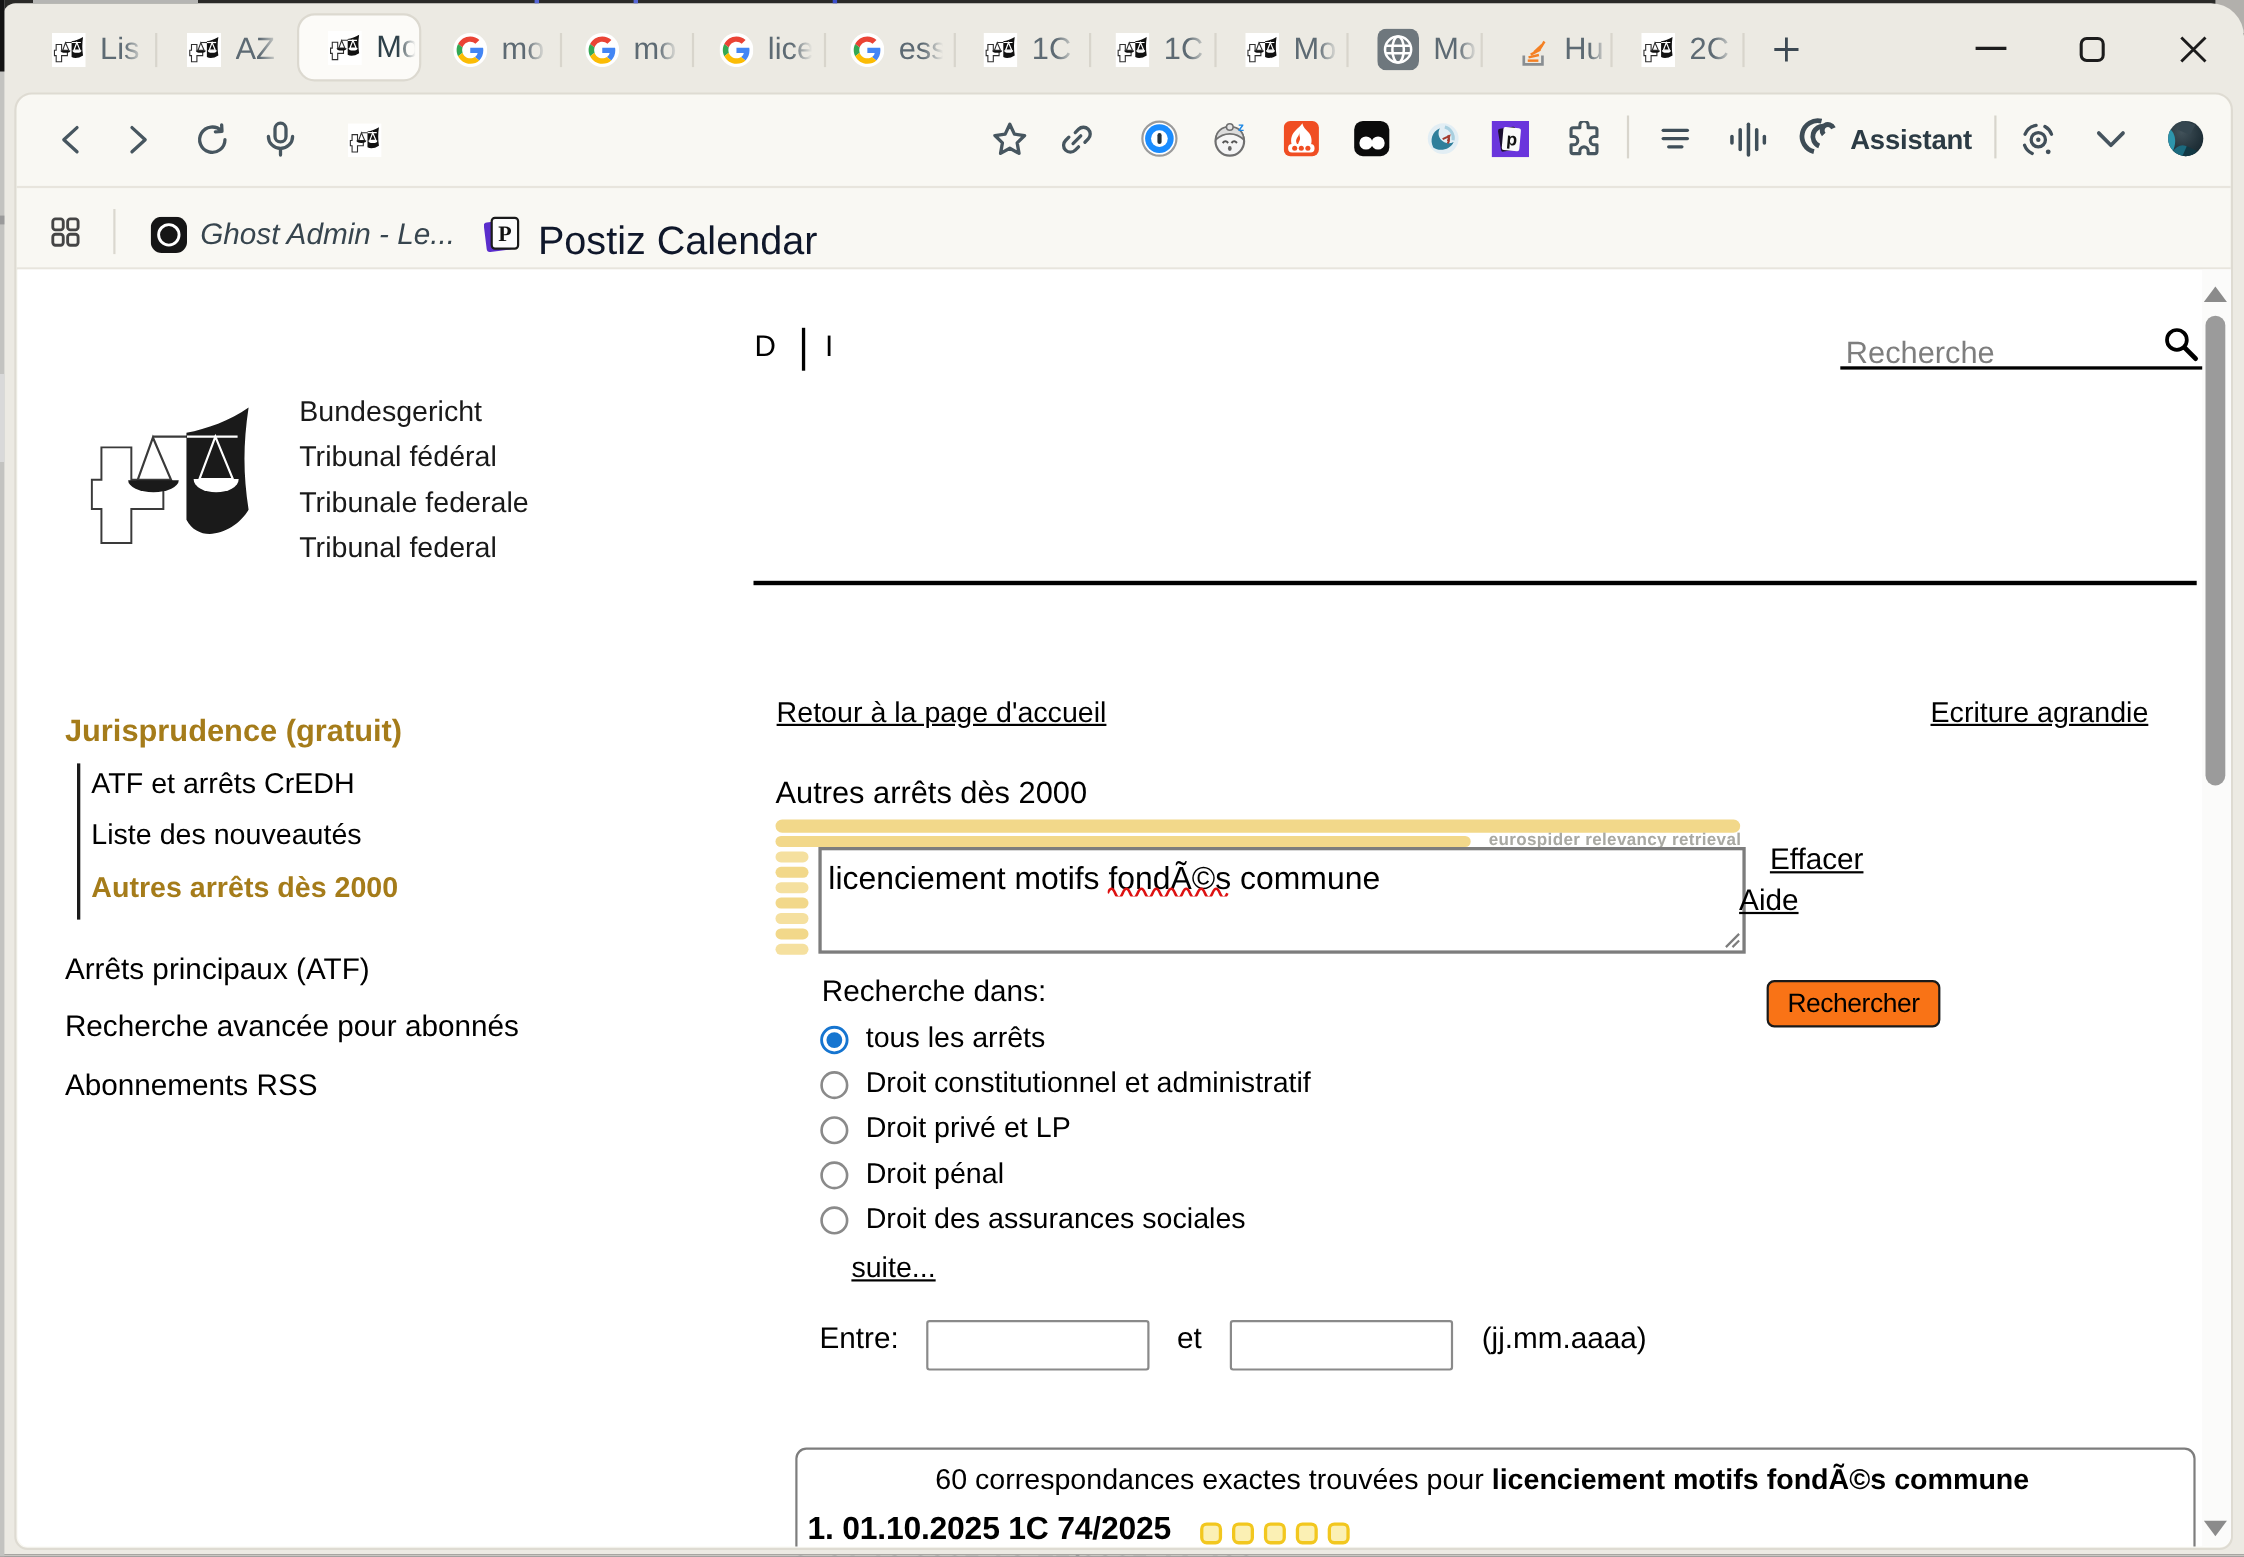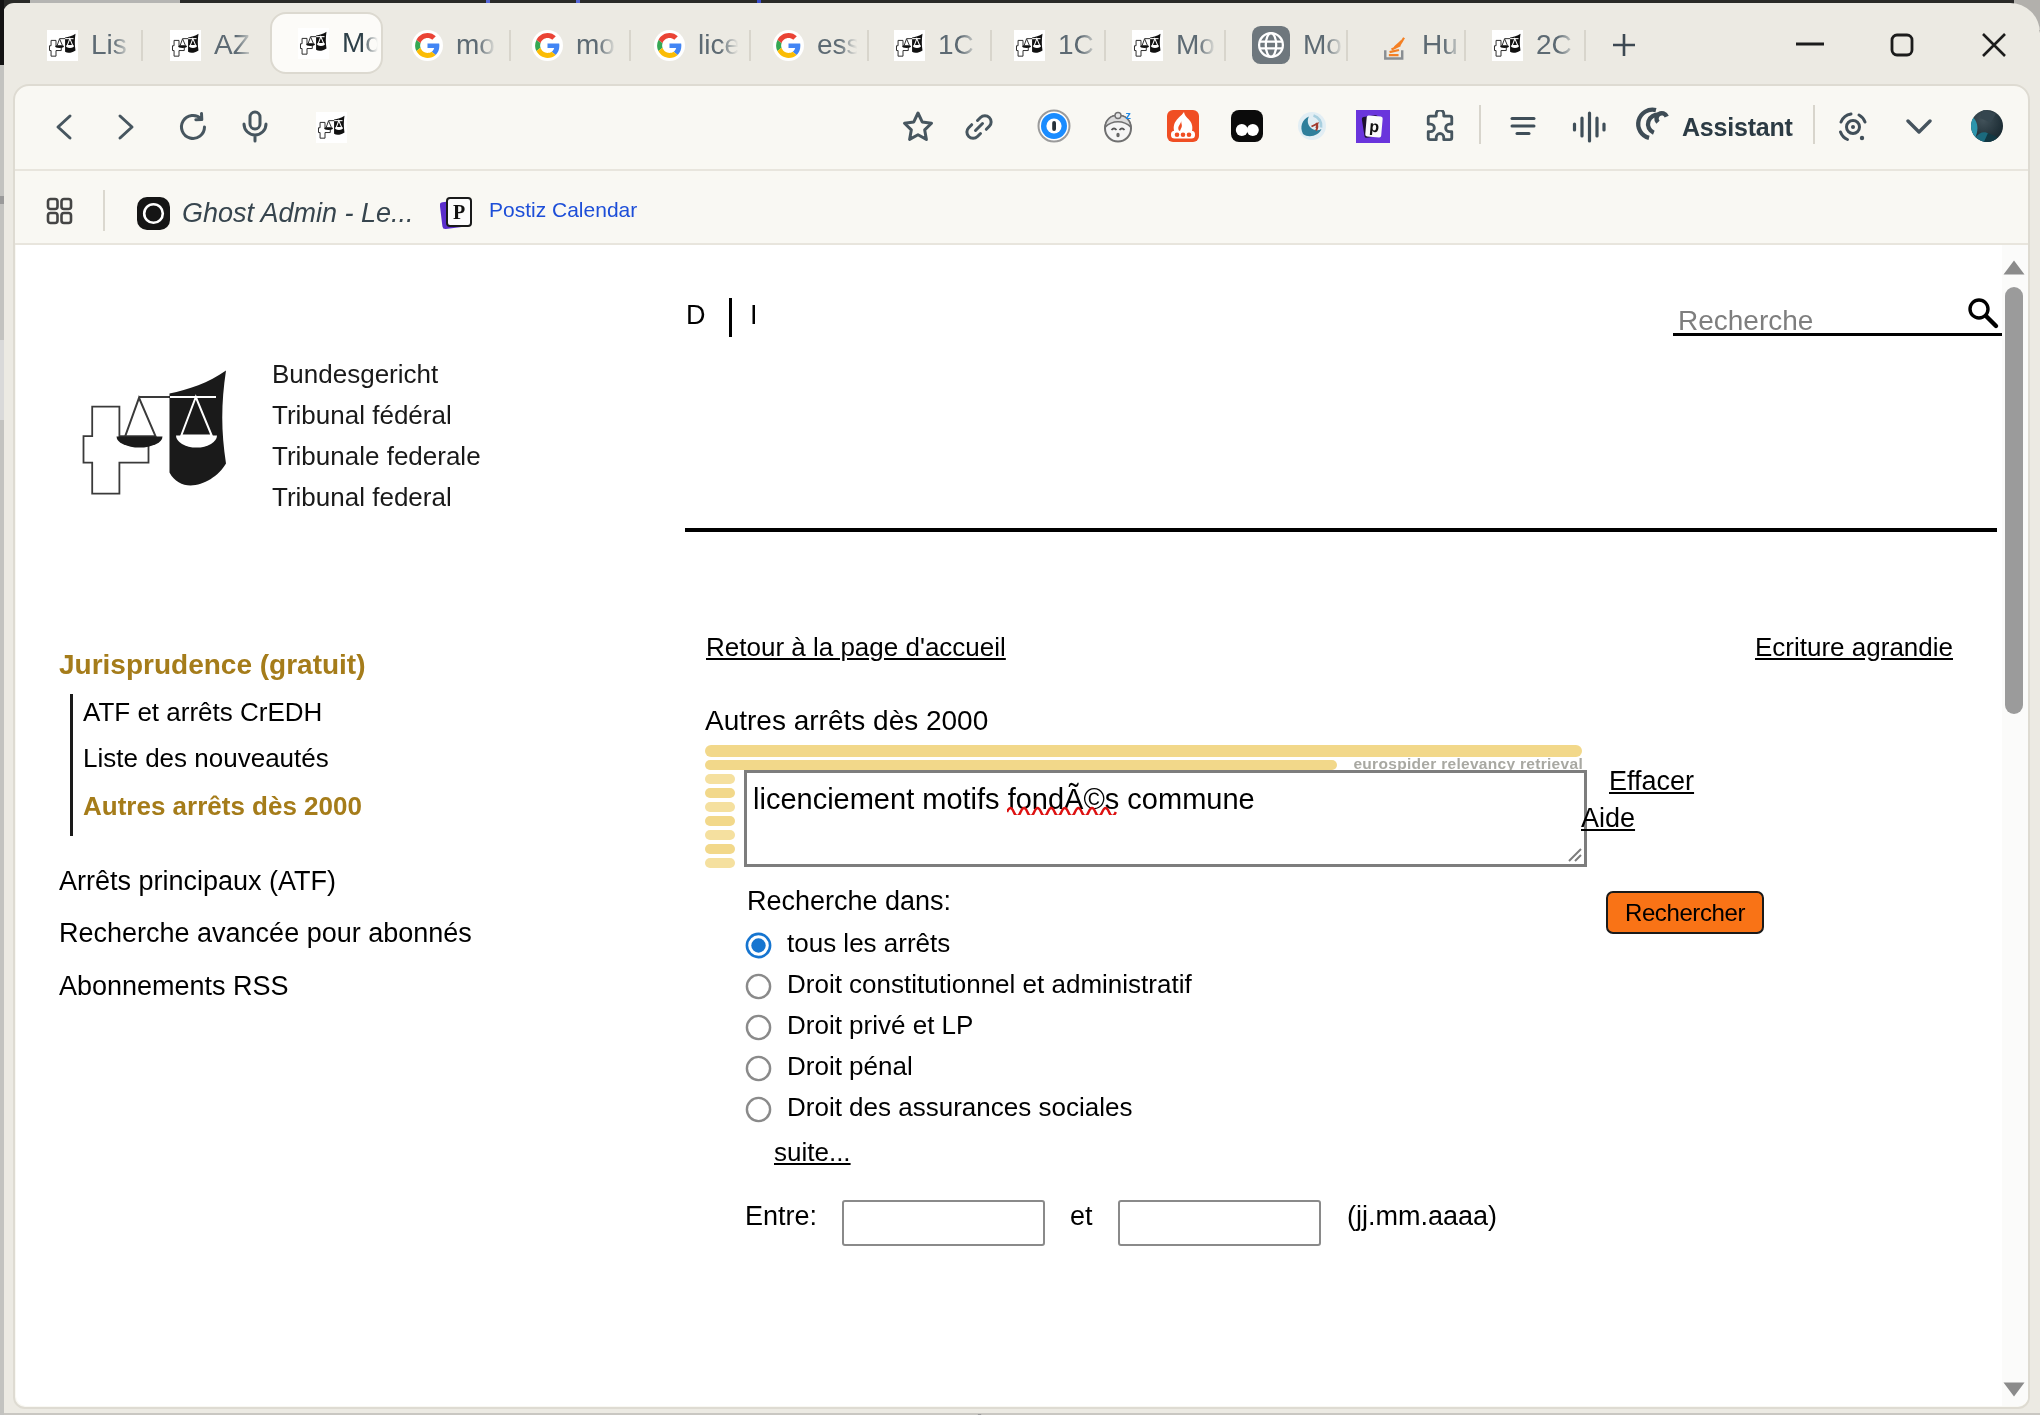--- a/index.html
+++ b/index.html
@@ -328,21 +328,21 @@
           <rect width="33" height="33" rx="10" fill="#151515"></rect>
           <circle cx="16.5" cy="16.5" r="9.3" fill="none" stroke="#fff" stroke-width="2.6"></circle>
           <circle cx="16.5" cy="16.5" r="7" fill="#151515"></circle>
         </svg>
       <div class="abs" style="left:167px;top:27px;font-size:27px;color:#37454e;font-style:italic;">Ghost Admin - Le...</div>
       <svg class="abs" style="left:425px;top:25px" width="34" height="35">
           <rect x="1" y="5" width="24" height="27" rx="3" fill="#5b2ecc" transform="rotate(-7 13 18)"></rect>
           <rect x="7" y="2" width="24" height="28" rx="3" fill="#fcfcfc" stroke="#1a1a1a" stroke-width="2"></rect>
           <text x="13" y="23" font-size="20" font-weight="bold" fill="#111" font-family="Liberation Serif">P</text>
         </svg>
-      <div class="abs" style="left:474px;top:27px;font-size:21px;color:#1d4ed8;">Postiz Calendar</div>
+      <div class="abs" style="left:474px;top:27px;font-size:36px;color:#0f172a;">Postiz Calendar</div>
     </div>
     <div id="bookdiv"></div>
 
     <div id="content">
 
       <div class="pg" style="left:670px;top:55px;font-size:27px">D</div>
       <div class="abs" style="left:713px;top:53px;width:3px;height:39px;background:#000"></div>
       <div class="pg" style="left:734px;top:55px;font-size:27px">I</div>
       <div class="pg" style="left:1662px;top:60px;font-size:28px;color:#7e7e7e">Recherche</div>
       <div class="abs" style="left:1657px;top:88px;width:336px;height:3px;background:#000"></div>
@@ -427,20 +427,31 @@
       <div class="pg und" style="left:758px;top:893px">suite...</div>
 
       <div class="abs" style="left:1590px;top:646px;width:158px;height:43px;background:#f97316;border:2.5px solid #1a1a1a;border-radius:7px;display:flex;align-items:center;justify-content:center;font-size:24px;letter-spacing:-0.4px">Rechercher</div>
 
       <div class="pg" style="left:729px;top:956px;font-size:27px">Entre:</div>
       <div class="abs" style="left:826px;top:955px;width:203px;height:46px;background:#fff;border:2px solid #8a8a8a;border-radius:3px"></div>
       <div class="pg" style="left:1054px;top:956px;font-size:27px">et</div>
       <div class="abs" style="left:1102px;top:955px;width:203px;height:46px;background:#fff;border:2px solid #8a8a8a;border-radius:3px"></div>
       <div class="pg" style="left:1331px;top:956px;font-size:27px">(jj.mm.aaaa)</div>
 
+      <div class="abs" style="left:707px;top:1071px;width:1273px;height:95px;background:#fff;border:2px solid #7d7d7d;border-radius:10px 10px 0 0;overflow:hidden">
+        <div class="abs" style="left:-12px;top:12px;width:100%;text-align:center;font-size:26px;color:#000;white-space:nowrap">60 correspondances exactes trouvées pour <b>licenciement motifs fondÃ©s commune</b></div>
+        <div class="abs" style="left:9px;top:56px;font-size:29px;font-weight:bold;white-space:nowrap;letter-spacing:-0.2px">1. 01.10.2025 1C 74/2025</div>
+        <div class="abs" style="left:366px;top:66px;width:220px;display:flex;gap:9px">
+          <div style="width:20px;height:20px;background:#fbf0b4;border:3px solid #f2c71f;border-radius:6px"></div>
+          <div style="width:20px;height:20px;background:#fbf0b4;border:3px solid #f2c71f;border-radius:6px"></div>
+          <div style="width:20px;height:20px;background:#fbf0b4;border:3px solid #f2c71f;border-radius:6px"></div>
+          <div style="width:20px;height:20px;background:#fbf0b4;border:3px solid #f2c71f;border-radius:6px"></div>
+          <div style="width:20px;height:20px;background:#fbf0b4;border:3px solid #f2c71f;border-radius:6px"></div>
+        </div>
+      </div>
 
       <div class="abs" style="left:1986px;top:0;width:26px;height:1161px;background:#fbfbfa"></div>
       <svg class="abs" style="left:1987px;top:14px" width="24" height="17">
           <path d="M11,1.5 L21.5,15.5 H0.5 Z" fill="#8b8b8b"></path>
         </svg>
       <div class="abs" style="left:1989px;top:42px;width:18px;height:427px;background:#9b9b9b;border-radius:9px"></div>
       <svg class="abs" style="left:1987px;top:1136px" width="24" height="17">
           <path d="M0.5,1.5 H21.5 L11,15.5 Z" fill="#8b8b8b"></path>
         </svg>
     </div>

